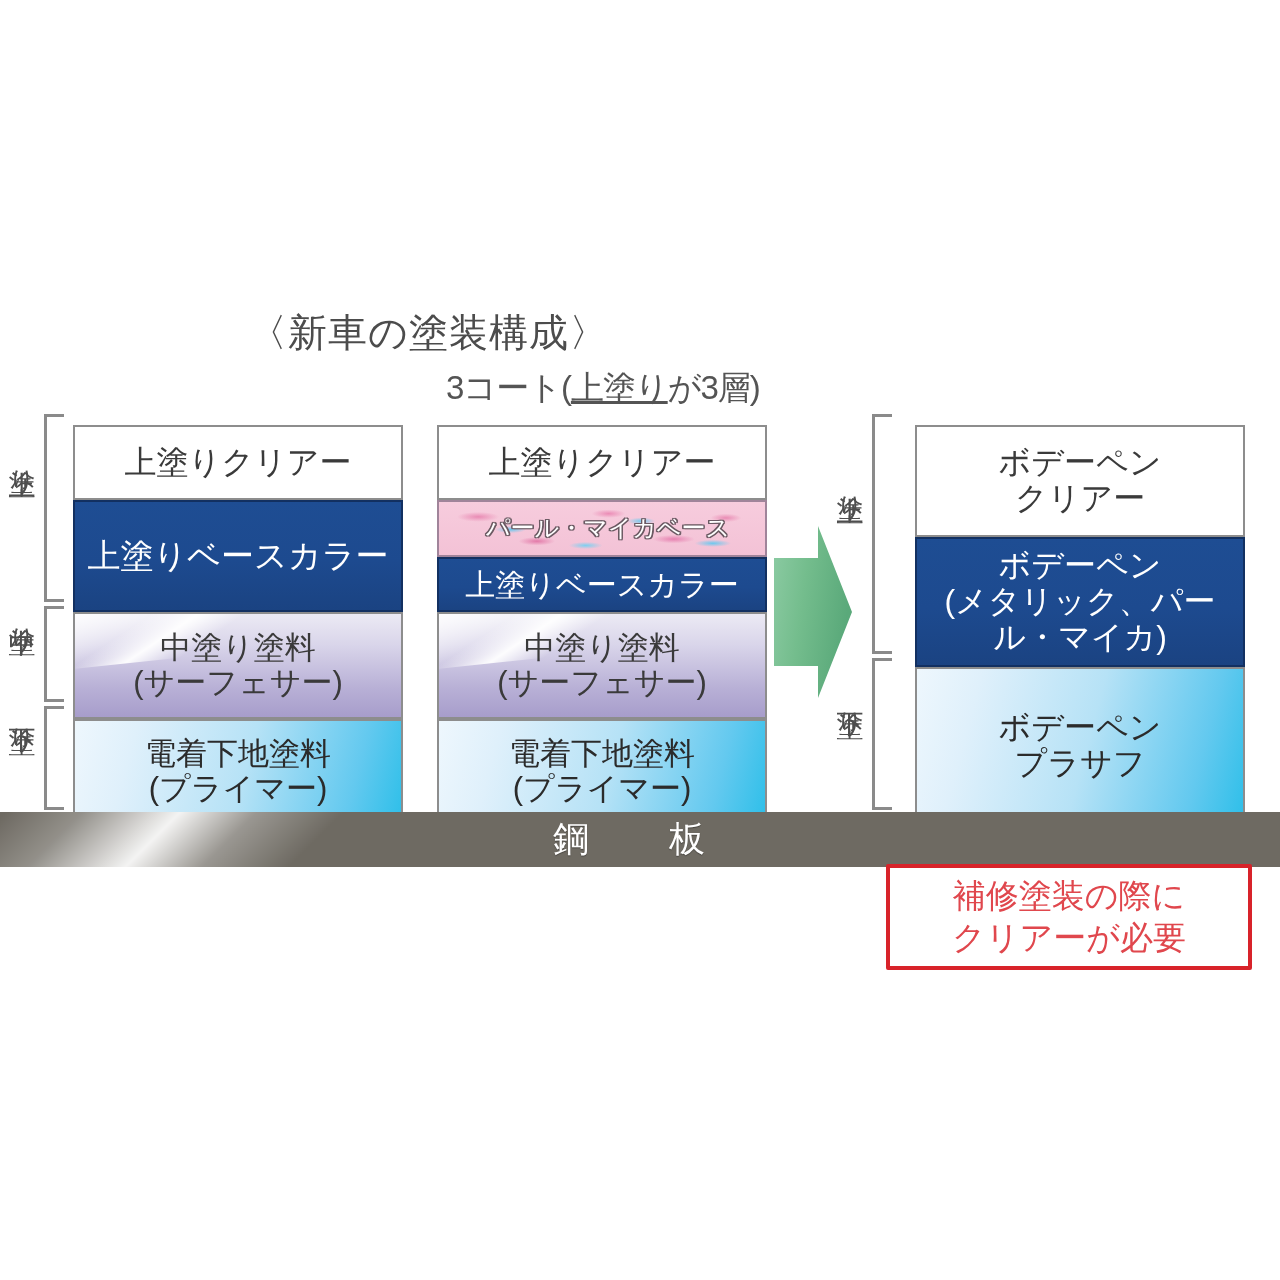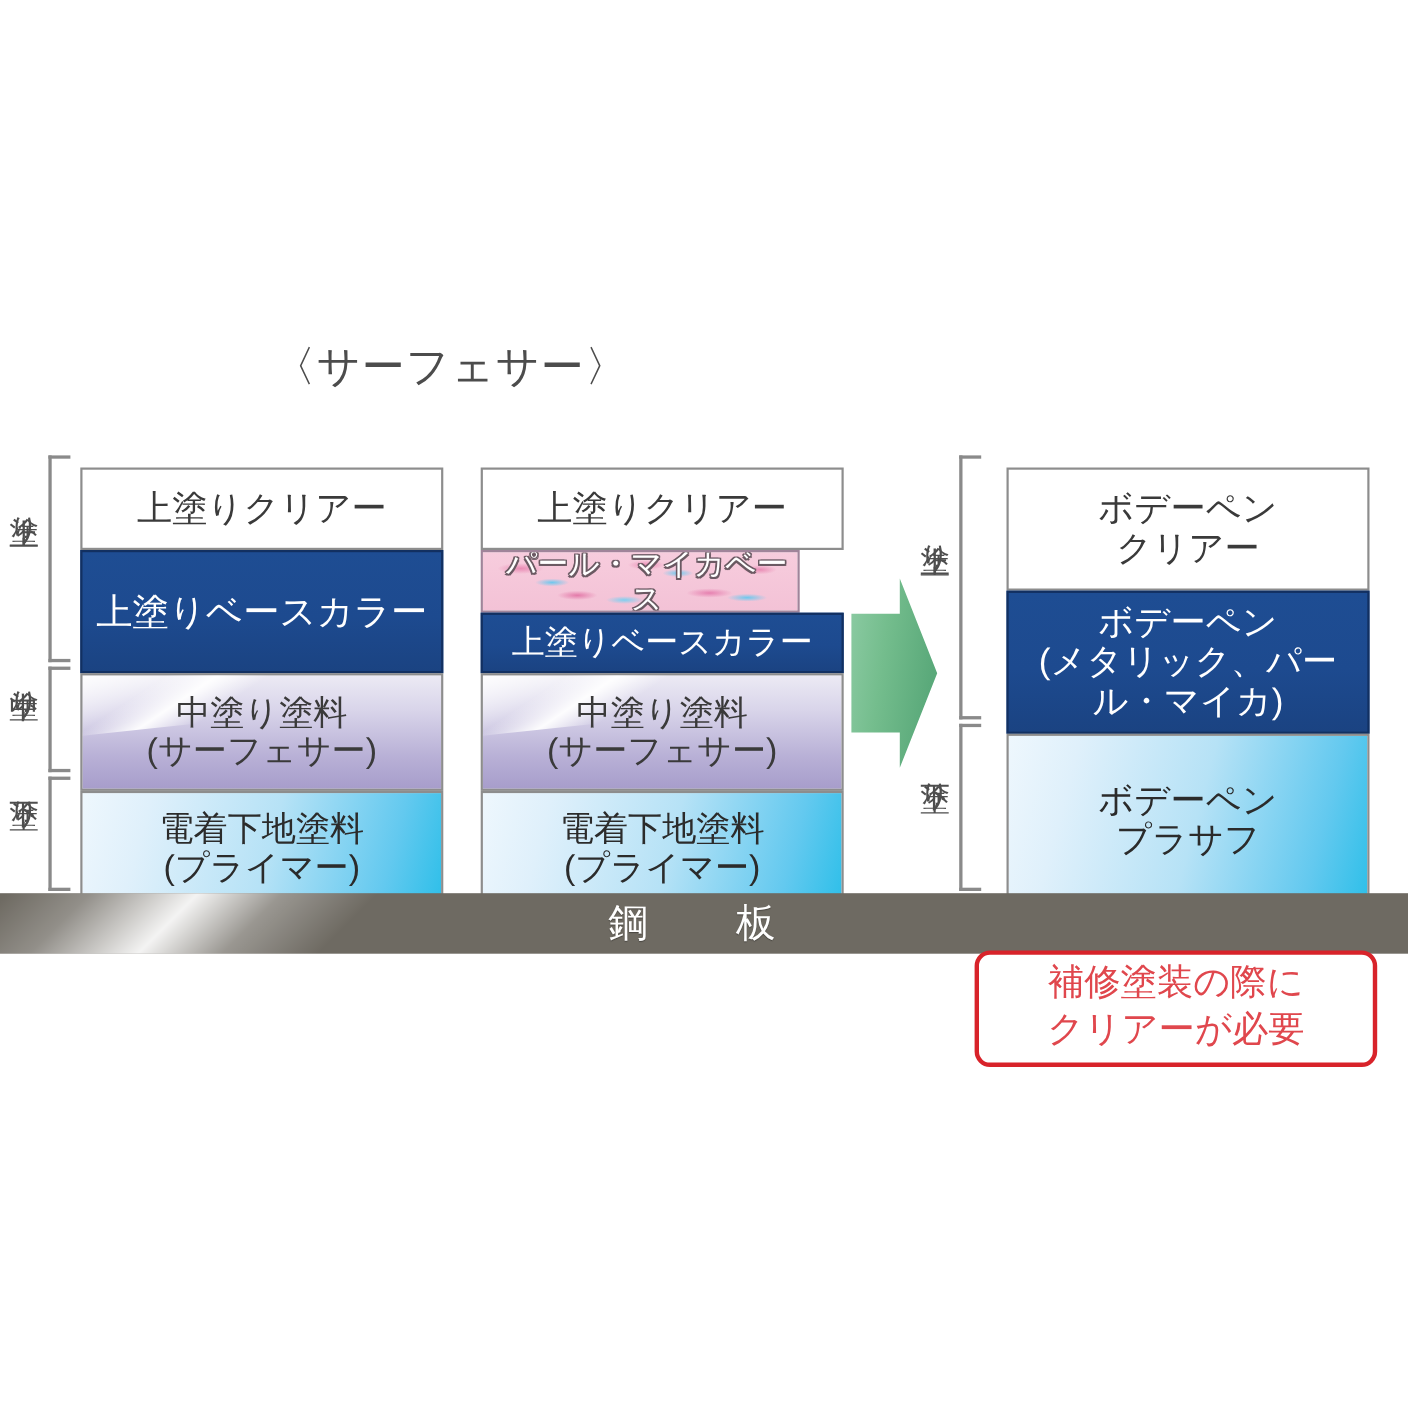--- a/index.html
+++ b/index.html
@@ -146,39 +146,41 @@
     font-size: 36px;
     letter-spacing: 22px;
     text-shadow: 0 1px 1px rgba(0,0,0,.35);
   }
 
   
   .note {
     position: absolute;
     left: 886px; top: 864px; width: 366px; height: 106px;
     border: 4px solid #d8232a;
-    border-radius: 14px;
+    border-radius: 2px;
     background: #ffffff;
     display: flex; align-items: center; justify-content: center;
     text-align: center;
     color: #e0474d;
     font-size: 33px;
     line-height: 1.28;
     white-space: pre-line;
-    font-family: Liberation Mono, monospace;
   }
 </style>
 </head>
 <body>
 
 <div id="stage">
 
-  <div class="head-main">〈サーフェサー〉</div>
-
-
+  <div class="head-main">〈新車の塗装構成〉</div>
+
+
+  <div class="head-col" style="left:446px; top:366px;">
+    <span>3コート(</span><span class="ul">上塗り</span><span>が3層)</span>
+  </div>
 
 
   <div class="bracket" style="left:44px; top:414px; height:188px;"></div>
   <div class="blabel vtext" style="left:8px; top:450px;">上塗り</div>
 
   <div class="bracket" style="left:44px; top:606px; height:96px;"></div>
   <div class="blabel vtext" style="left:8px; top:608px;">中塗り</div>
 
   <div class="bracket" style="left:44px; top:706px; height:104px;"></div>
   <div class="blabel vtext" style="left:8px; top:708px;">下塗り</div>
@@ -197,21 +199,21 @@
     <div class="layer l-prim" style="left:73px; top:707px; width:330px; height:105px; font-size:31px;">
       <span class="lbl">電着下地塗料
 (プライマー)</span>
     </div>
   </div>
 
   <div class="stack">
     <div class="layer l-clear" style="left:437px; top:413px; width:330px; height:75px; font-size:32px;">
       <span class="lbl">上塗りクリアー</span>
     </div>
-    <div class="layer l-pearl" style="left:437px; top:488px; width:290px; height:57px; font-size:28px;padding-left:12px;">
+    <div class="layer l-pearl" style="left:437px; top:488px; width:330px; height:57px; font-size:24px;padding-left:12px;">
       <span class="lbl">パール・マイカベース</span>
     </div>
     <div class="layer l-base" style="left:437px; top:545px; width:330px; height:55px; font-size:30px;">
       <span class="lbl">上塗りベースカラー</span>
     </div>
     <div class="layer l-mid" style="left:437px; top:600px; width:330px; height:107px; font-size:31px;">
       <span class="lbl">中塗り塗料
 (サーフェサー)</span>
     </div>
     <div class="layer l-prim" style="left:437px; top:707px; width:330px; height:105px; font-size:31px;">

